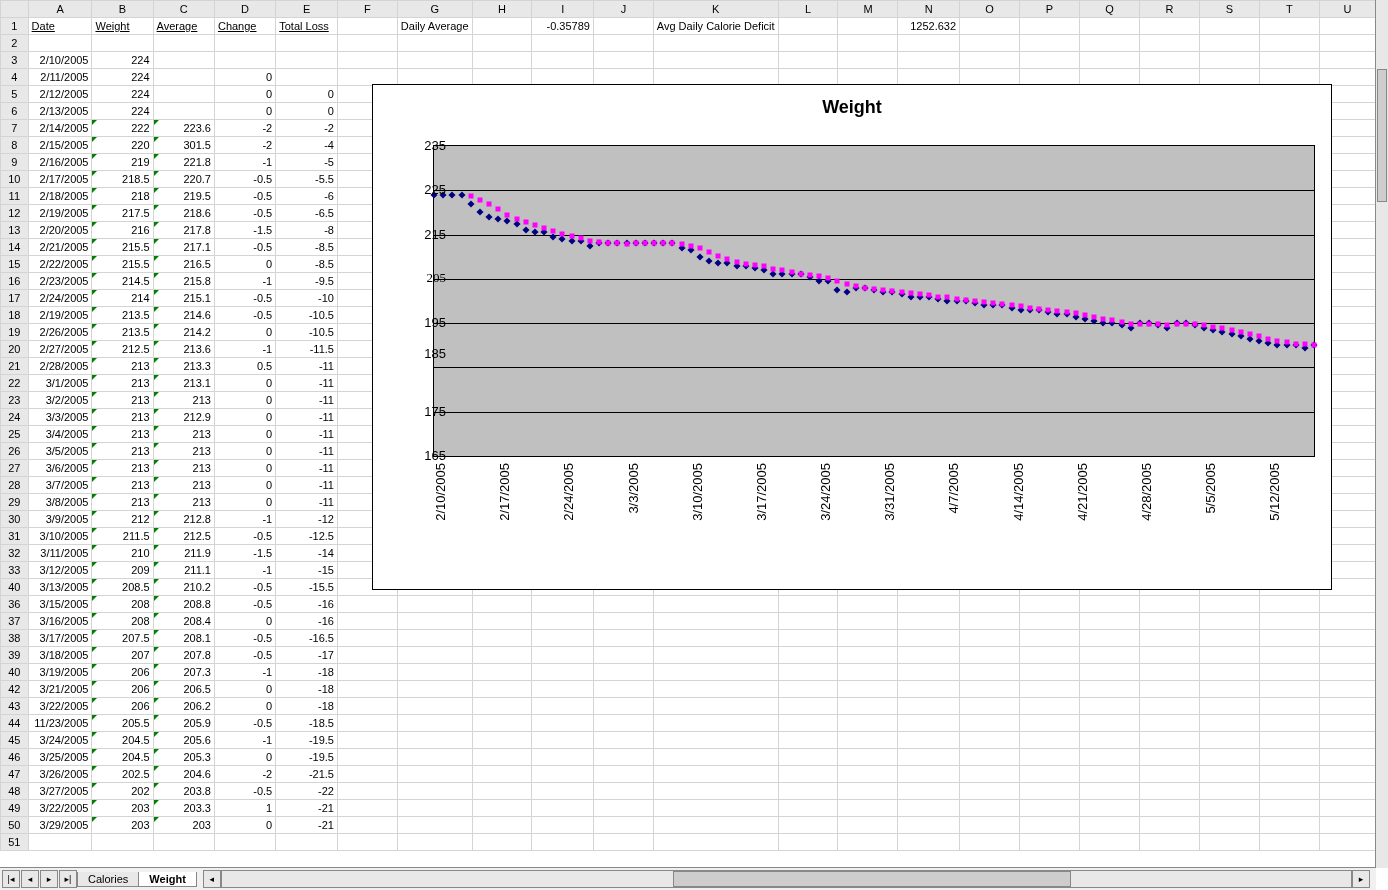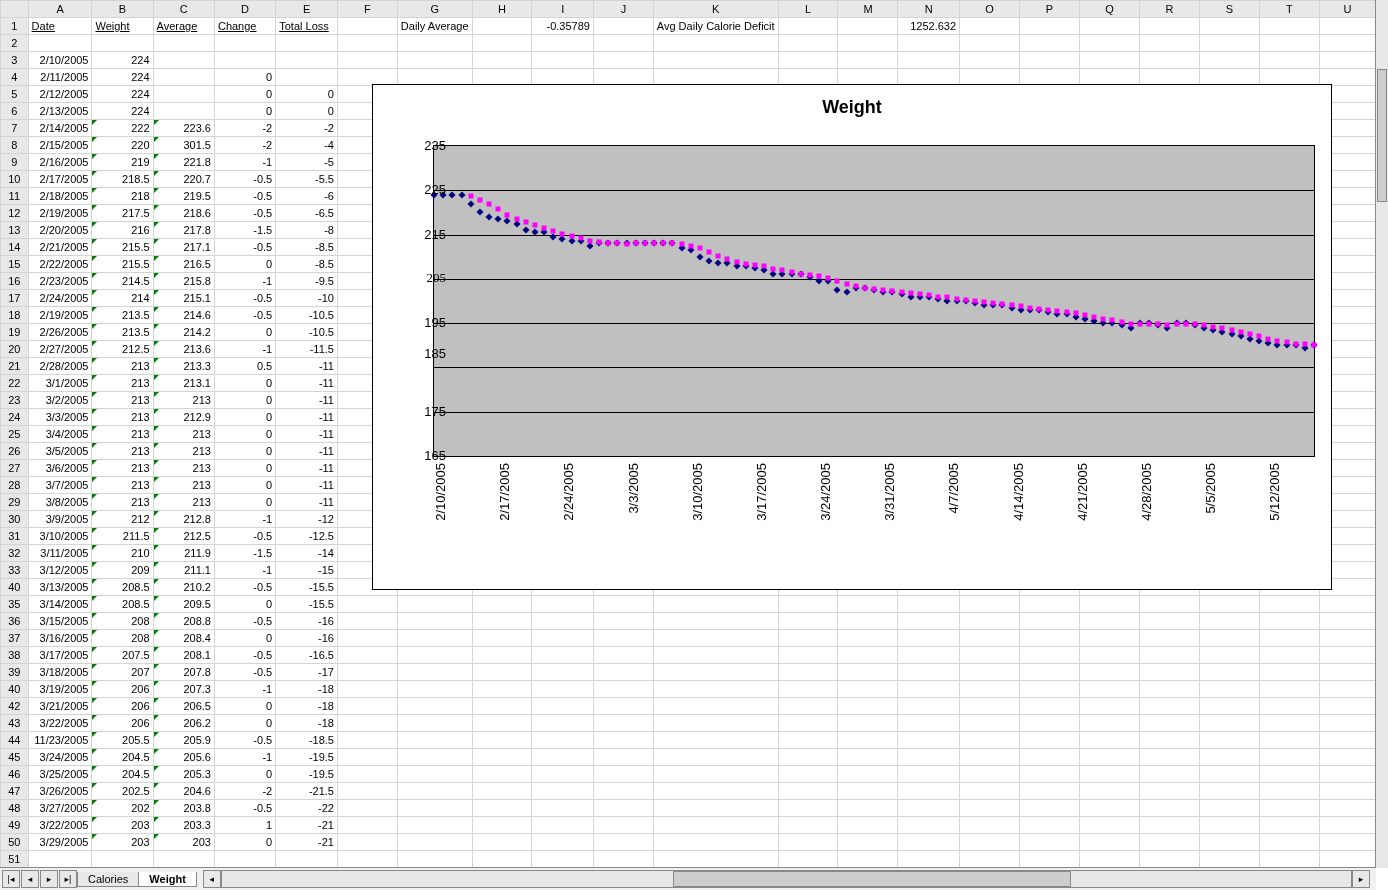--- a/index.html
+++ b/index.html
@@ -855,44 +855,20 @@
           <td class=""></td>
           <td class=""></td>
           <td class=""></td>
         </tr>
         <tr>
           <th class="rowh">40</th>
           <td class="">3/13/2005</td>
           <td class=" green-tri">208.5</td>
           <td class=" green-tri">210.2</td>
           <td class="">-0.5</td>
-          <td class="">-15.5</td>
-          <td class=""></td>
-          <td class=""></td>
-          <td class=""></td>
-          <td class=""></td>
-          <td class=""></td>
-          <td class=""></td>
-          <td class=""></td>
-          <td class=""></td>
-          <td class=""></td>
-          <td class=""></td>
-          <td class=""></td>
-          <td class=""></td>
-          <td class=""></td>
-          <td class=""></td>
-          <td class=""></td>
-          <td class=""></td>
-        </tr>
-        <tr>
-          <th class="rowh">35</th>
-          <td class="">3/14/2005</td>
-          <td class=" green-tri">208.5</td>
-          <td class=" green-tri">209.5</td>
-          <td class="">0</td>
           <td class="">-15.5</td>
           <td class=""></td>
           <td class=""></td>
           <td class=""></td>
           <td class=""></td>
           <td class=""></td>
           <td class=""></td>
           <td class=""></td>
           <td class=""></td>
           <td class=""></td>

